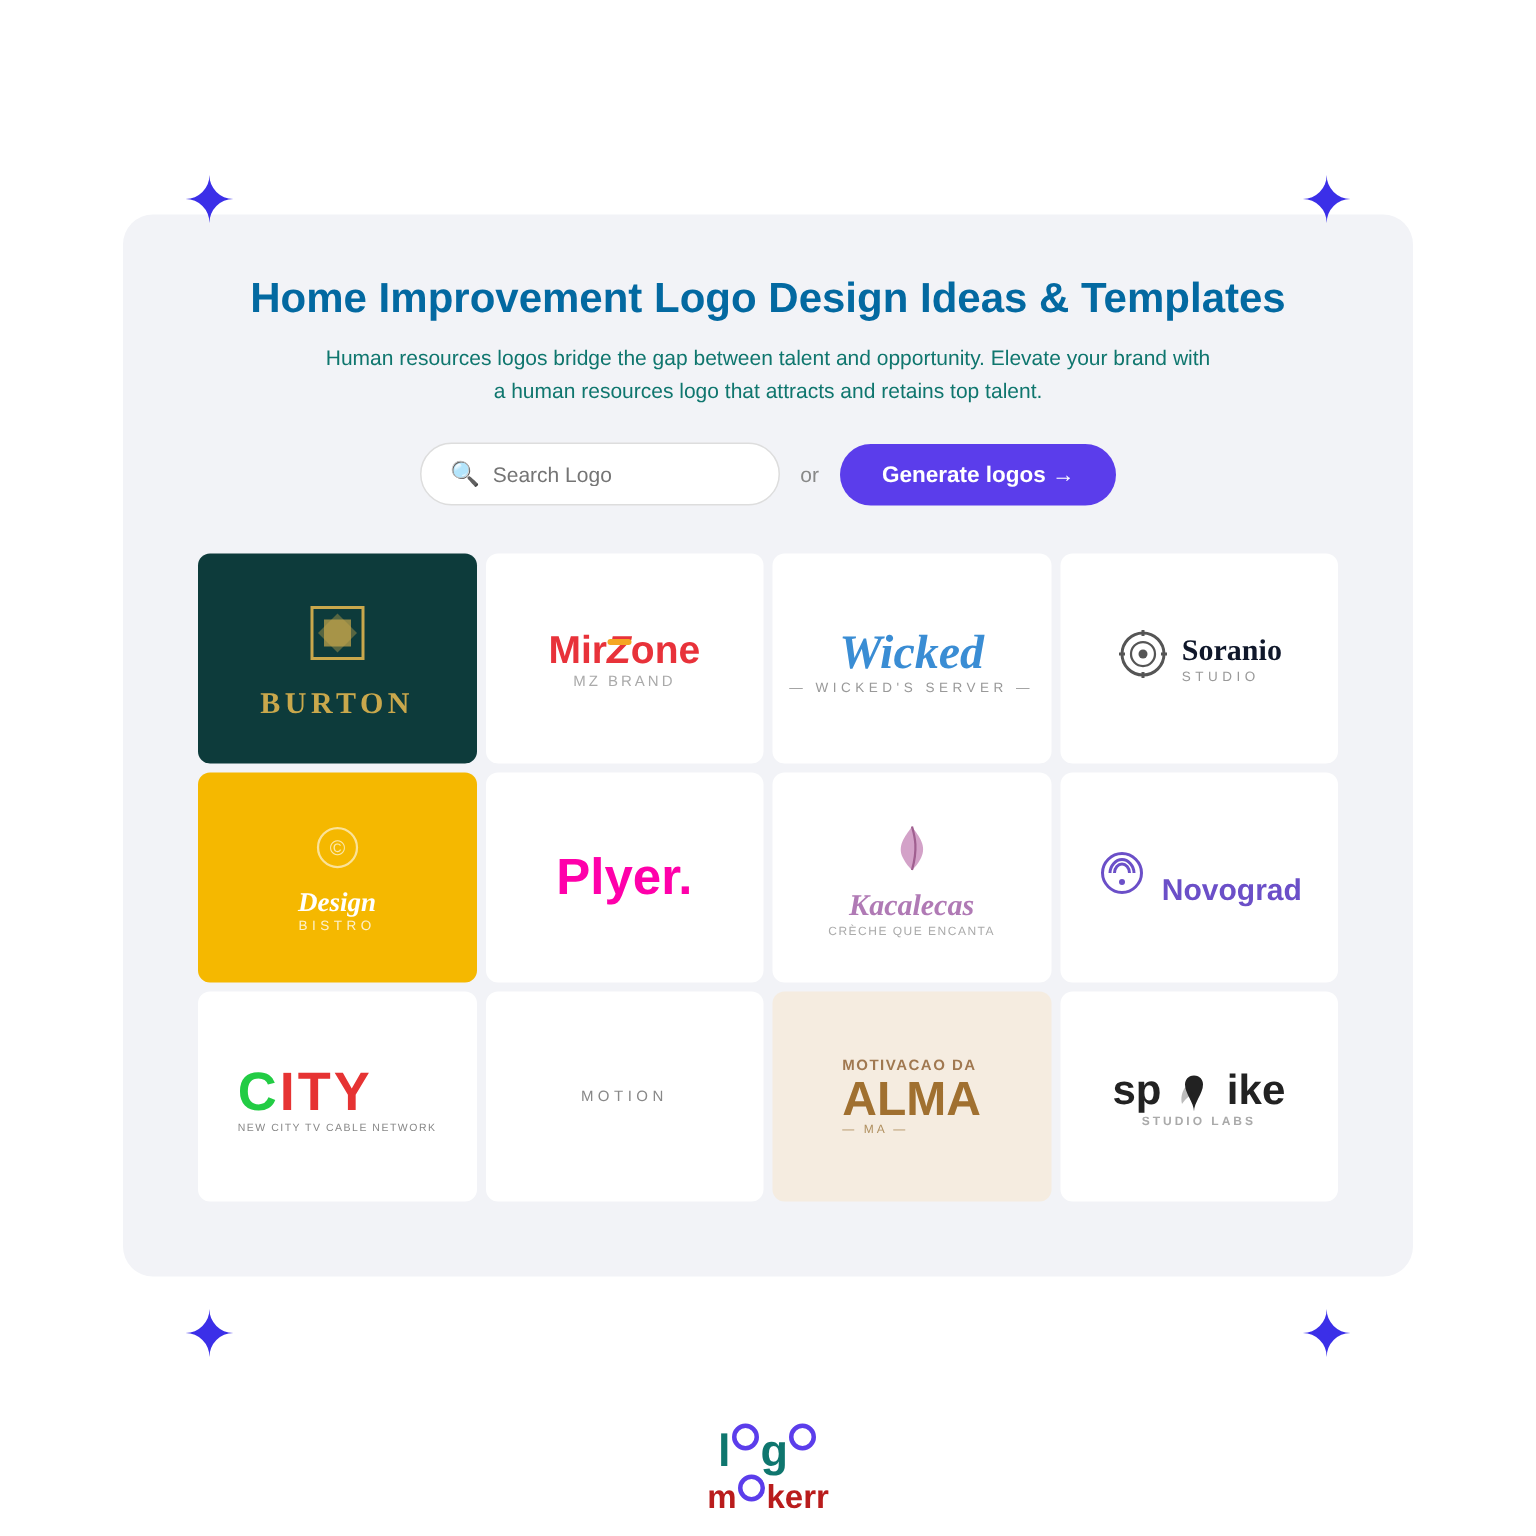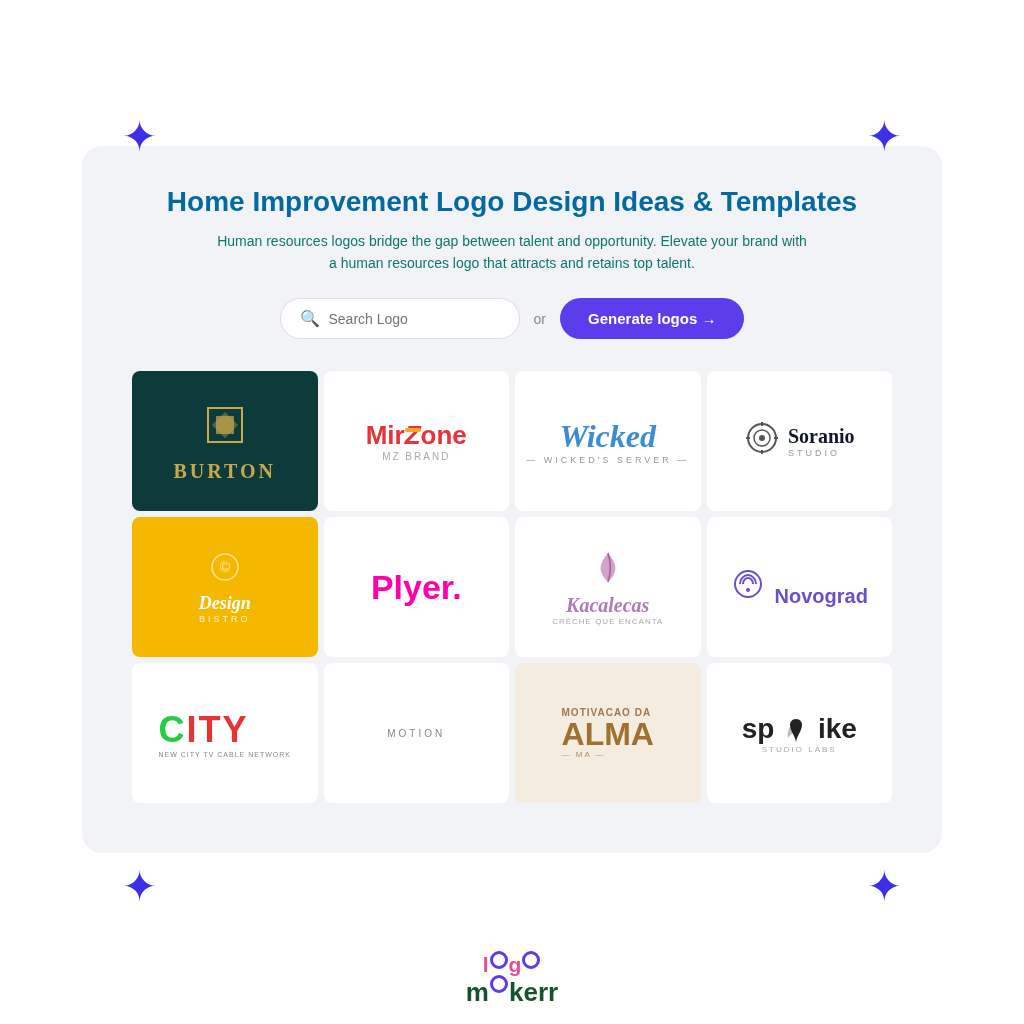--- a/index.html
+++ b/index.html
@@ -343,56 +343,57 @@
       font-size: 28px;
       font-weight: 900;
       color: #222;
       font-family: Arial Black, sans-serif;
     }
     .spmike-sub {
       font-size: 8px;
       color: #aaa;
       letter-spacing: 2px;
       text-transform: uppercase;
+      font-weight: bold;
     }
 
     
     .footer-brand {
       text-align: center;
       margin-top: 18px;
     }
     .logomakerr-wrap {
       display: inline-flex;
       flex-direction: column;
       align-items: center;
     }
     .logo-row1 {
       display: flex;
       gap: 0;
-      font-size: 21px;
-      font-weight: 900;
-      color: #ec4899;
+      font-size: 30px;
+      font-weight: 900;
+      color: #0f766e;
       font-family: Arial, sans-serif;
     }
     .logo-o-circle {
       display: inline-block;
       width: 18px;
       height: 18px;
       border-radius: 50%;
       border: 3px solid #5b3deb;
       vertical-align: middle;
       margin: 0 1px;
       position: relative;
       top: -2px;
     }
     .logo-row2 {
       display: flex;
-      font-size: 26px;
-      font-weight: 900;
-      color: #14532d;
+      font-size: 22px;
+      font-weight: 900;
+      color: #b91c1c;
       font-family: Arial, sans-serif;
     }
     .logo-a-circle {
       display: inline-block;
       width: 18px;
       height: 18px;
       border-radius: 50%;
       border: 3px solid #5b3deb;
       vertical-align: middle;
       margin: 0 1px;

